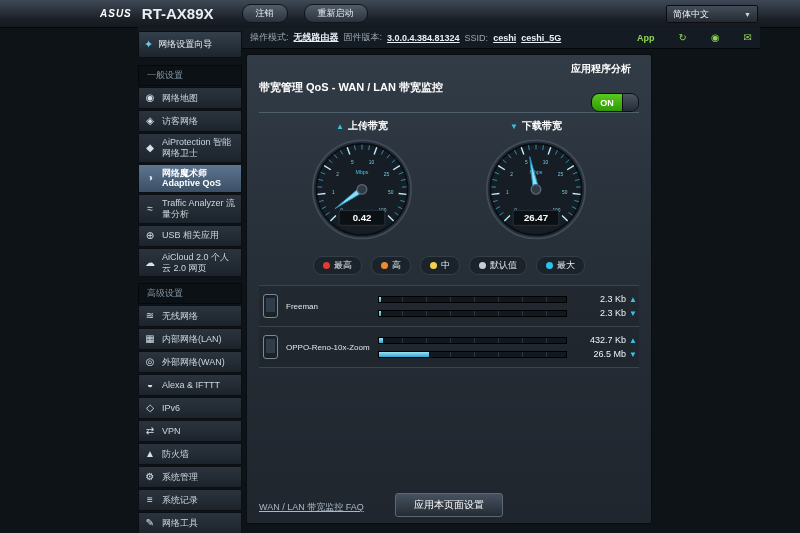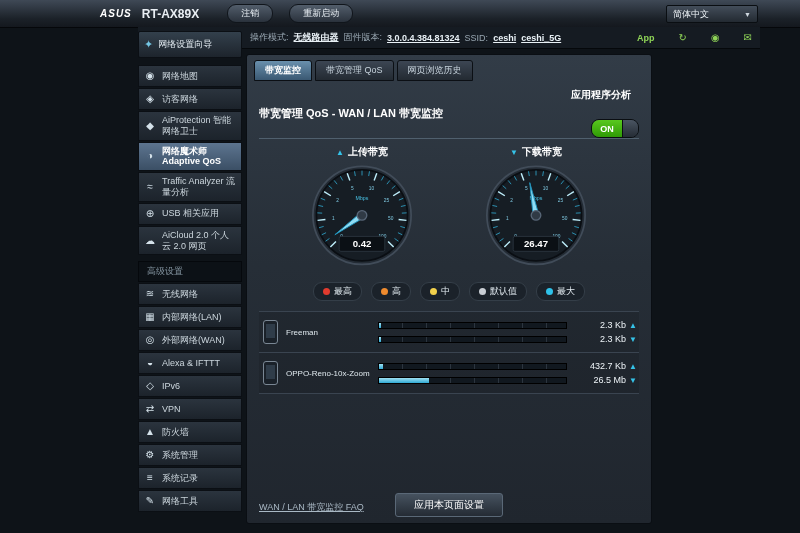--- a/index.html
+++ b/index.html
@@ -7,21 +7,21 @@
     width:800px;height:533px;position:relative;overflow:hidden;
     background:#0e1318;
     font-family:"Liberation Sans","DejaVu Sans",sans-serif;
     -webkit-font-smoothing:antialiased;
   }
   
   .top-bar{position:absolute;left:0;top:0;width:800px;height:27px;
     background:linear-gradient(#3f4956,#1b2128 70%,#14181e);
     border-bottom:1px solid #05070a;display:flex;align-items:center;}
   .logo{margin-left:100px;color:#fff;font-weight:bold;font-style:italic;font-size:10px;letter-spacing:1px;}
-  .model{color:#e9eef3;font-size:12px;font-weight:bold;margin-left:10px;margin-right:28px;}
+  .model{color:#e9eef3;font-size:15px;font-weight:bold;margin-left:10px;margin-right:28px;}
   .hdr-btn{background:linear-gradient(#525d6b,#2a323c);border:1px solid #10151b;border-radius:9px;
     color:#e8eef3;font-size:9px;padding:2px 13px;margin-right:16px;cursor:pointer;}
   .lang-select{position:absolute;right:42px;top:5px;width:78px;height:16px;
     background:linear-gradient(#434d5a,#232a32);border:1px solid #0a0e12;color:#eef3f7;font-size:9px;
     display:flex;align-items:center;justify-content:space-between;padding:0 6px;border-radius:2px;cursor:pointer;}
   .caret{font-size:7px;color:#cfd8df;}
   
   .status-bar{position:absolute;left:138px;top:27px;width:622px;height:21px;background:#151b22;
     border-bottom:1px solid #05080b;font-size:9px;color:#98a6b1;}
   .status-inner{position:absolute;left:112px;top:0;height:21px;display:flex;gap:5px;align-items:center;white-space:nowrap;justify-content:flex-end;}
@@ -117,20 +117,21 @@
     <span class="green-icon">✉</span>
   </div>
 </div>
 
 <div class="sidebar">
   <div class="qis-btn">
     <span class="qis-icon">✦</span>
     <span>网络设置向导</span>
   </div>
 
+  <div class="side-header">一般设置</div>
 
   <div class="side-item">
     <span class="side-icon">◉</span>
     <span>网络地图</span>
   </div>
   <div class="side-item">
     <span class="side-icon">◈</span>
     <span>访客网络</span>
   </div>
   <div class="side-item">
@@ -192,25 +193,20 @@
     <span class="side-icon">≡</span>
     <span>系统记录</span>
   </div>
   <div class="side-item">
     <span class="side-icon">✎</span>
     <span>网络工具</span>
   </div>
 </div>
 
 <div class="panel">
-  <div class="tabs">
-    <div class="tab active">带宽监控</div>
-    <div class="tab">带宽管理 QoS</div>
-    <div class="tab">网页浏览历史</div>
-  </div>
 
   <div class="panel-body">
     <div class="title-row">
       <span class="page-title">带宽管理 QoS - WAN / LAN 带宽监控</span>
       <span class="analysis">
         <span>应用程序分析</span>
         <span class="toggle">
           <span class="toggle-on">ON</span>
           <span class="toggle-knob"></span>
         </span>

